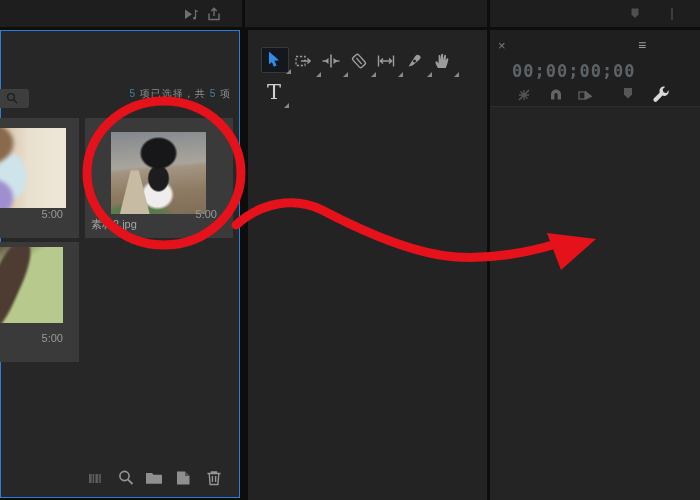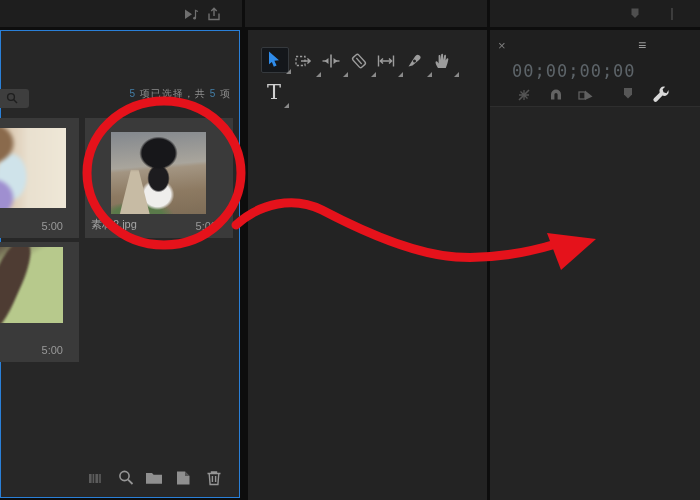--- a/index.html
+++ b/index.html
@@ -25,21 +25,21 @@
   .searchbox svg { position:absolute; right:10px; top:3px; }
   .status-text { position:absolute; top:56px; right:8px; font-size:10px; color:#8e8e8e;
                  letter-spacing:1px; white-space:pre; }
   .status-text .num { color:#437fa8; }
 
   .card { position:absolute; width:148px; height:120px; background:#3a3a3a; }
   .card .art { position:absolute; overflow:hidden; }
   .card .meta { position:absolute; left:6px; right:16px; bottom:6px; height:14px;
                 font-size:11px; color:#a6a6a6; }
   .card .fname { position:absolute; left:0; bottom:0; }
-  .card .dur   { position:absolute; right:0; bottom:0; color:#999; }
+  .card .dur   { position:absolute; right:0; bottom:12px; color:#999; }
 
   .card1 { left:-70px; top:87px; }
   .card1 .art { left:4px; top:10px; width:131px; height:80px; }
   .card2 { left:84px; top:87px; }
   .card2 .art { left:26px; top:14px; width:95px; height:82px; }
   .card3 { left:-70px; top:211px; }
   .card3 .art { left:22px; top:5px; width:110px; height:76px; }
 
   .artfill { position:absolute; inset:-4px; filter:blur(1.5px); }
   .a1 { background:
@@ -85,21 +85,21 @@
   .t-pen   { left:157px; top:21px; }
   .t-hand  { left:184px; top:21px; }
   .t-type  { left:14px; top:50px; width:24px; height:26px; color:#cfcfcf;
              font-family:"DejaVu Serif", serif; font-size:21px; text-align:center; line-height:24px; }
 
   
   .tl-close { position:absolute; left:8px; top:8px; font-size:13px; color:#7d7d7d; }
   .tl-title { position:absolute; left:25px; top:7px; font-size:13.5px; color:#c4c4c4; letter-spacing:1px; }
   .tl-menu  { position:absolute; left:148px; top:7px; font-size:14px; color:#9a9a9a; }
   .tl-timecode { position:absolute; left:22px; top:31px; font-family:"DejaVu Sans Mono", monospace;
-                 font-size:17px; font-weight:normal; color:#5d6469; letter-spacing:1px; }
+                 font-size:17px; font-weight:bold; color:#5d6469; letter-spacing:1px; }
   .tl-icons { position:absolute; left:0; top:55px; width:100%; height:20px; }
   .tlbtn { position:absolute; top:0; width:20px; height:20px; }
   .tl-body { position:absolute; left:0; top:76px; width:100%; bottom:0;
              background:#242424; border-top:1px solid #2e2e2e; }
 
   
   .anno { position:absolute; left:0; top:0; z-index:60; pointer-events:none; }
 </style>
 </head>
 <body>

